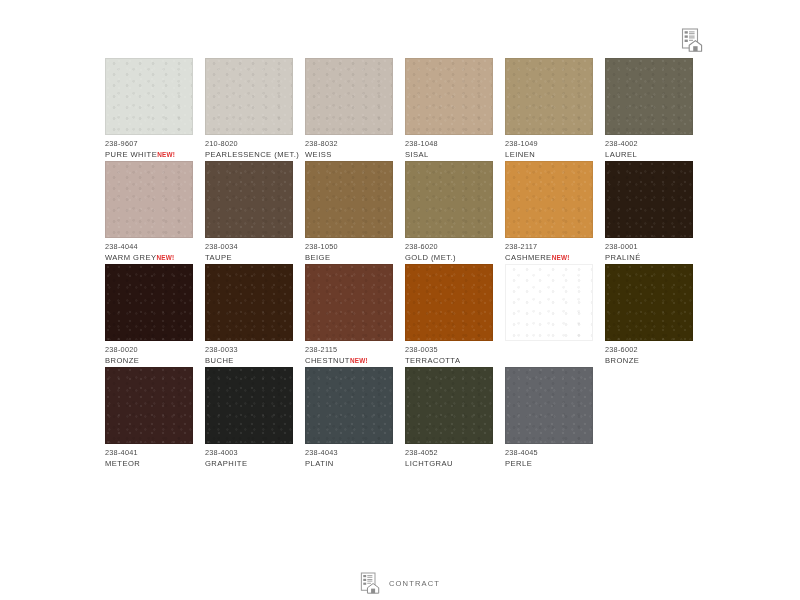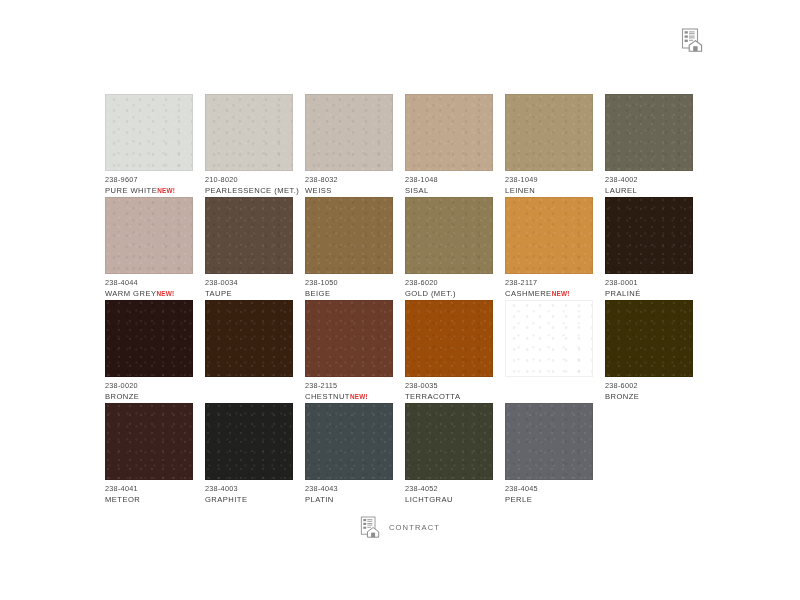--- a/index.html
+++ b/index.html
@@ -41,21 +41,20 @@
     width: 600px;
     display: grid;
     grid-template-columns: repeat(6, 100px);
     grid-auto-rows: 103px;
   }
 
   .cell {
     width: 100px;
     box-sizing: border-box;
     padding-right: 12px;
-    margin-top: 36px;
   }
 
   .swatch {
     width: 88px;
     height: 77px;
     box-sizing: border-box;
     position: relative;
     overflow: hidden;
     border: 1px solid rgba(0,0,0,0.06);
   }
@@ -101,21 +100,21 @@
     font-weight: bold;
     letter-spacing: .2px;
     color: #e03030;
   }
 
   
   .footer {
     position: absolute;
     left: 0;
     right: 0;
-    top: 516px;
+    top: 572px;
     display: flex;
     justify-content: center;
     align-items: center;
     gap: 9px;
   }
   .footer-label {
     font-size: 7.6px;
     letter-spacing: 1.1px;
     color: #6a6a6a;
   }
@@ -258,20 +257,26 @@
         <div class="swatch" style="background-color: rgb(40, 20, 16);"></div>
         <div class="labels">
           <div class="code">238-0020</div>
           <div class="nameline">
             <span class="cname">BRONZE</span>
           </div>
         </div>
       </div>
       <div class="cell">
         <div class="swatch" style="background-color: rgb(56, 32, 15);"></div>
+        <div class="labels">
+          <div class="code">238-0033</div>
+          <div class="nameline">
+            <span class="cname">BUCHE</span>
+          </div>
+        </div>
       </div>
       <div class="cell">
         <div class="swatch" style="background-color: rgb(107, 60, 42);"></div>
         <div class="labels">
           <div class="code">238-2115</div>
           <div class="nameline">
             <span class="cname">CHESTNUT</span>
             <span class="newtag" style="color: rgb(224, 48, 48);">NEW!</span>
           </div>
         </div>

